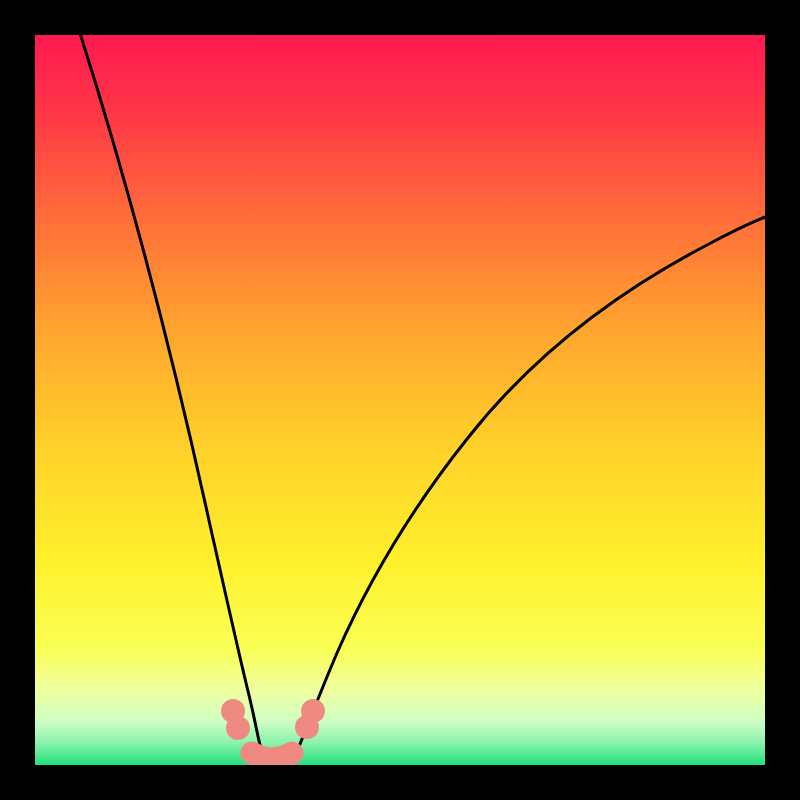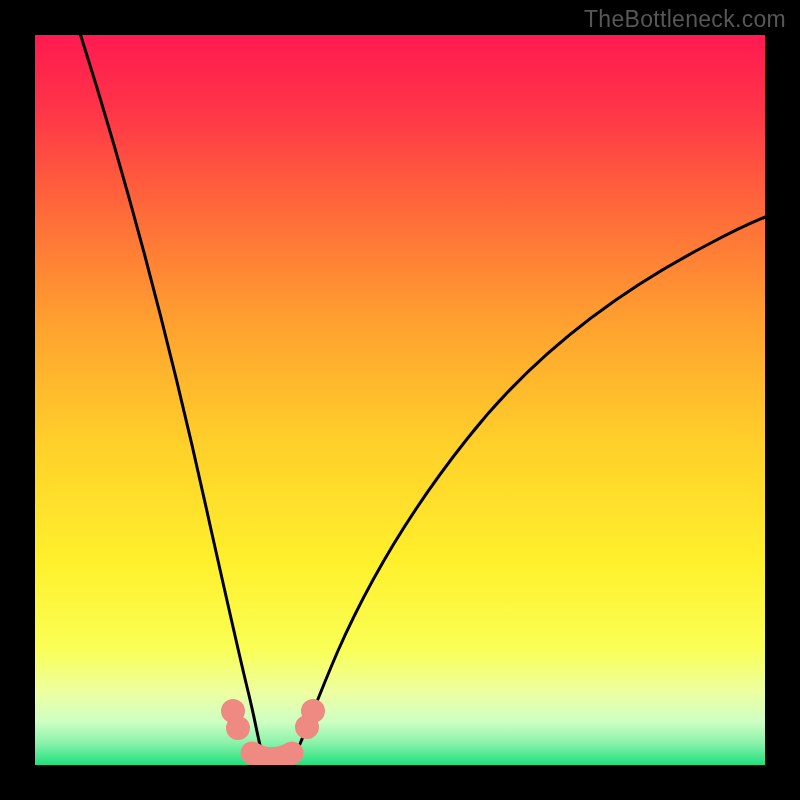--- a/index.html
+++ b/index.html
@@ -60,21 +60,20 @@
     stroke: #ef8a83;
     stroke-width: 23;
     stroke-linecap: round;
     fill: none;
   }
 </style>
 </head>
 <body>
 
 <div class="stage">
-  <div class="watermark">TheBottleneck.com</div>
 
   <div class="plot">
     <svg class="gradient" viewBox="0 0 730 730" preserveAspectRatio="none">
       <defs>
         <linearGradient id="grad" x1="0" y1="0" x2="0" y2="1">
           <stop offset="0%" stop-color="#ff1a50"></stop>
           <stop offset="10%" stop-color="#ff3448"></stop>
           <stop offset="24%" stop-color="#ff6a3a"></stop>
           <stop offset="40%" stop-color="#ffa32f"></stop>
           <stop offset="56%" stop-color="#ffd02a"></stop>

